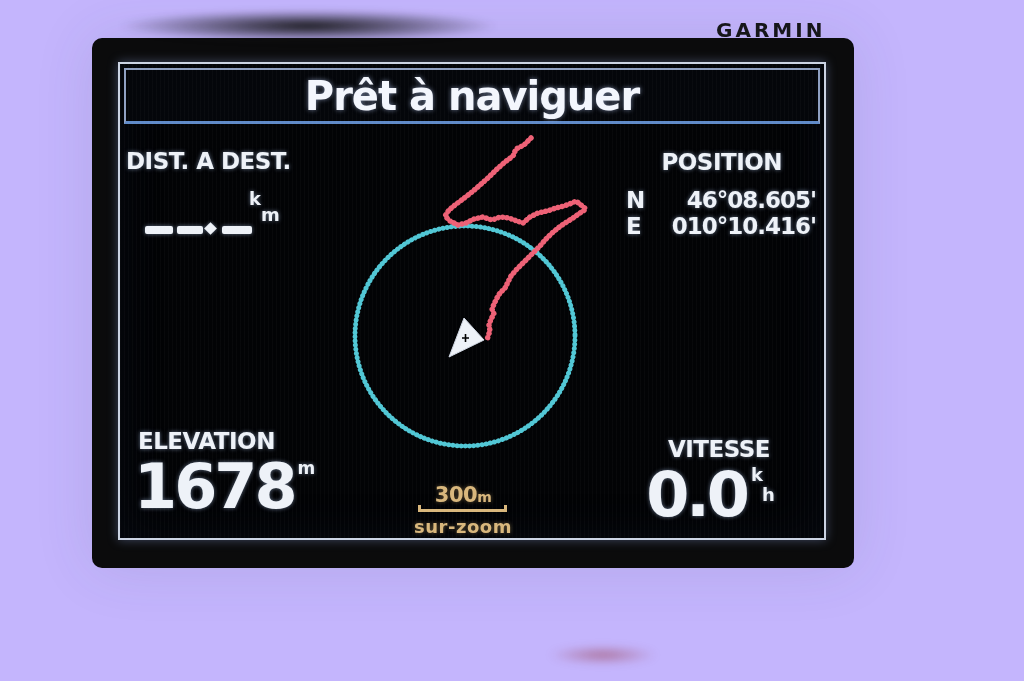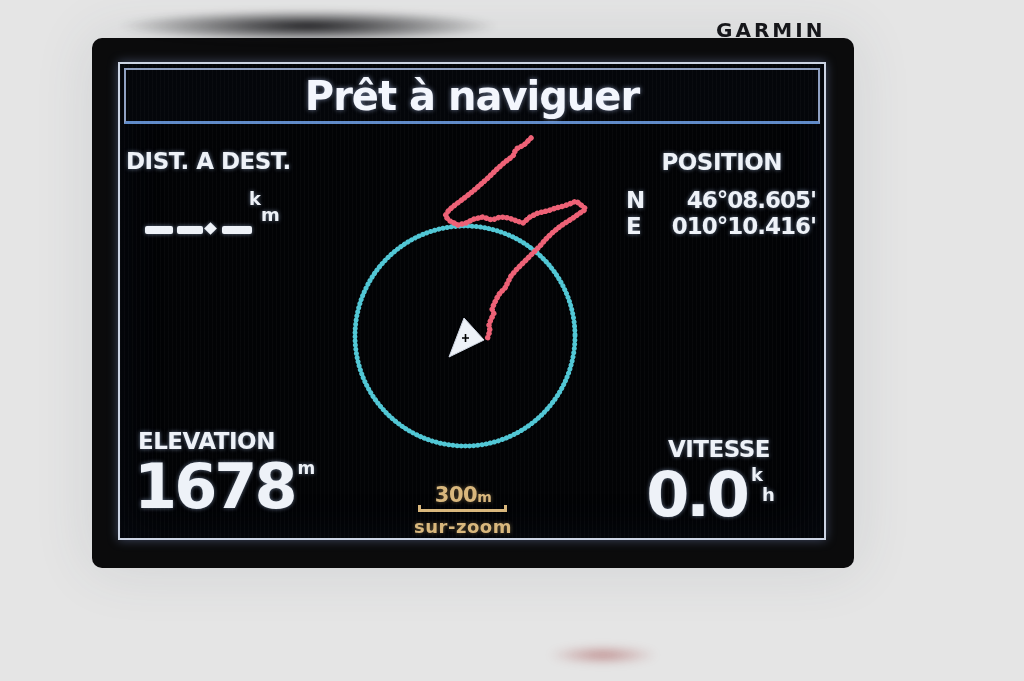--- a/index.html
+++ b/index.html
@@ -1,16 +1,16 @@
 <!DOCTYPE html>
 <html><head>
 <meta charset="utf-8">
 <style>
   html,body{margin:0;padding:0;background:#000;}
-  .stage{position:relative;width:1024px;height:681px;background:#e5e5e5;overflow:hidden;
+  .stage{position:relative;width:1024px;height:681px;background:#c4b5fd;overflow:hidden;
          font-family:"DejaVu Sans","Liberation Sans",sans-serif;}
   
   .bezel{position:absolute;left:92px;top:38px;width:762px;height:530px;background:#0b0b0c;
          border-radius:10px;box-shadow:0 0 60px rgba(60,70,90,.12);}
   .model-smudge{position:absolute;left:118px;top:10px;width:380px;height:32px;
     background:radial-gradient(closest-side,#17171a,transparent);filter:blur(3px);}
   .brand-faint{position:absolute;left:716px;top:18px;font-size:20px;font-weight:bold;
     letter-spacing:3px;color:#16161a;}
   .red-smudge{position:absolute;left:548px;top:646px;width:110px;height:18px;
     background:radial-gradient(closest-side,rgba(140,25,25,.45),transparent);filter:blur(4px);}

